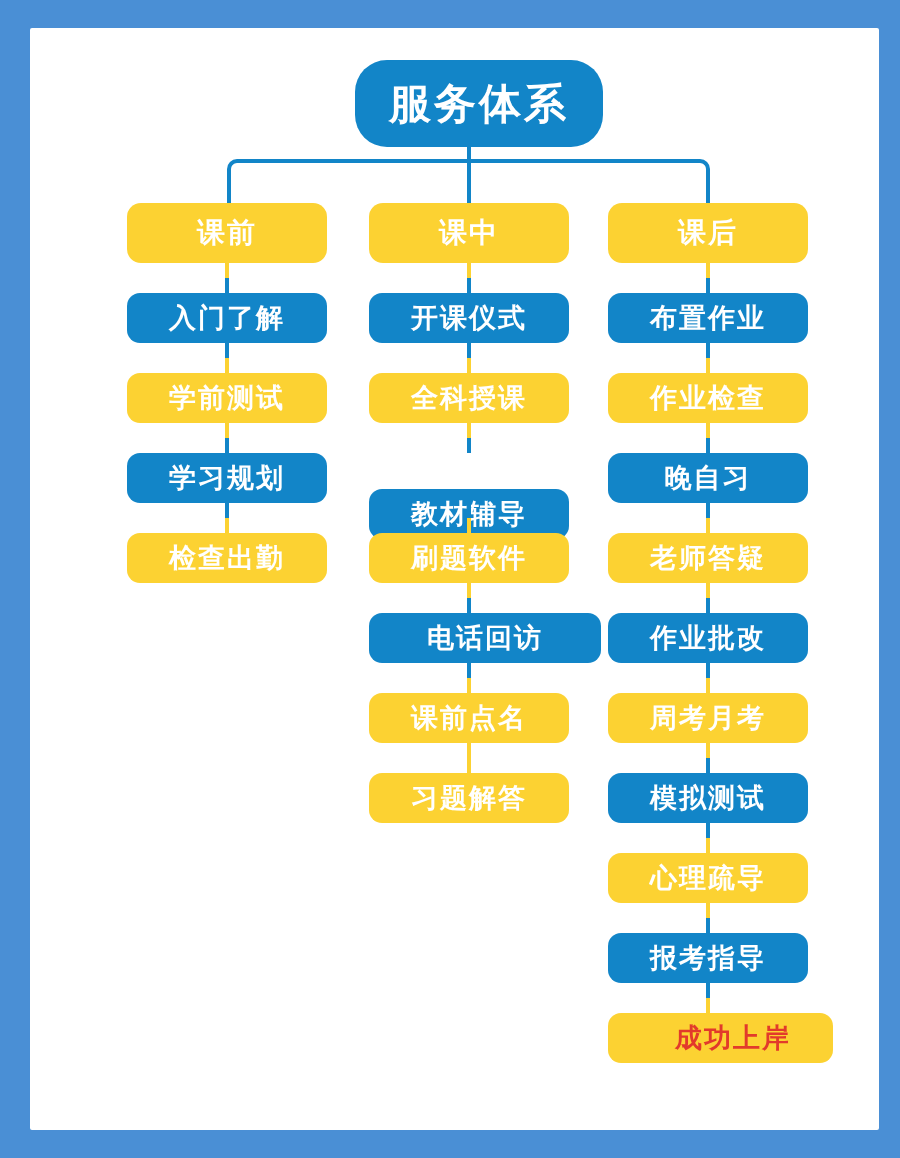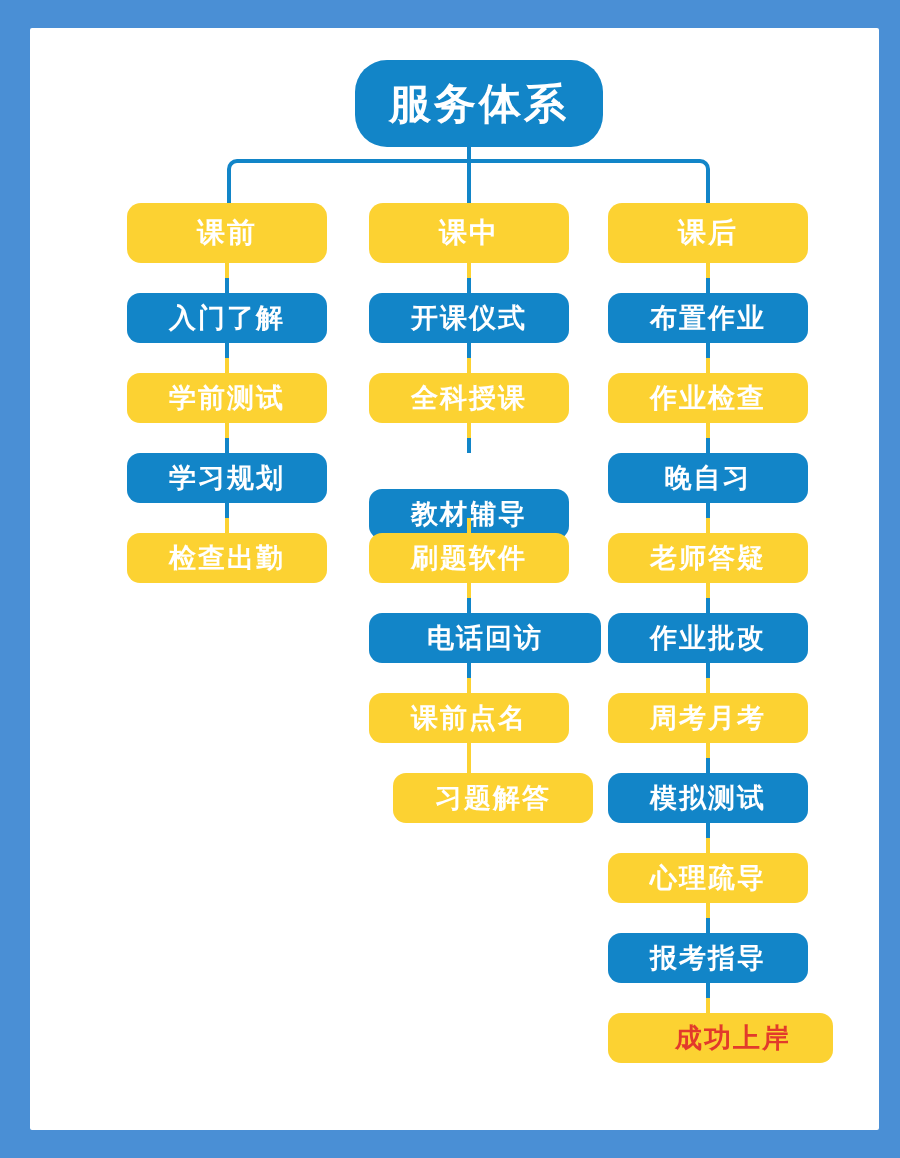--- a/index.html
+++ b/index.html
@@ -108,21 +108,21 @@
       <div class="node item-node" style="left: 369px; top: 373px; width: 200px; height: 50px; background: rgb(252, 210, 50); color: rgb(255, 255, 255);">全科授课</div>
       <div class="vconn" style="left: 467px; top: 423px; height: 30px; background: linear-gradient(rgb(252, 210, 50) 0px, rgb(252, 210, 50) 50%, rgb(18, 133, 200) 50%, rgb(18, 133, 200) 100%);"></div>
       <div class="node item-node" style="left: 369px; top: 453px; width: 200px; height: 50px; background: rgb(18, 133, 200); color: rgb(255, 255, 255); margin-top: 36px;">教材辅导</div>
       <div class="vconn" style="left: 467px; top: 503px; height: 30px; background: linear-gradient(rgb(18, 133, 200) 0px, rgb(18, 133, 200) 50%, rgb(252, 210, 50) 50%, rgb(252, 210, 50) 100%);"></div>
       <div class="node item-node" style="left: 369px; top: 533px; width: 200px; height: 50px; background: rgb(252, 210, 50); color: rgb(255, 255, 255);">刷题软件</div>
       <div class="vconn" style="left: 467px; top: 583px; height: 30px; background: linear-gradient(rgb(252, 210, 50) 0px, rgb(252, 210, 50) 50%, rgb(18, 133, 200) 50%, rgb(18, 133, 200) 100%);"></div>
       <div class="node item-node" style="left: 369px; top: 613px; width: 232px; height: 50px; background: rgb(18, 133, 200); color: #ffffff;">电话回访</div>
       <div class="vconn" style="left: 467px; top: 663px; height: 30px; background: linear-gradient(rgb(18, 133, 200) 0px, rgb(18, 133, 200) 50%, rgb(252, 210, 50) 50%, rgb(252, 210, 50) 100%);"></div>
       <div class="node item-node" style="left: 369px; top: 693px; width: 200px; height: 50px; background: rgb(252, 210, 50); color: rgb(255, 255, 255);">课前点名</div>
       <div class="vconn" style="left: 467px; top: 743px; height: 30px; background: linear-gradient(rgb(252, 210, 50) 0px, rgb(252, 210, 50) 50%, rgb(252, 210, 50) 50%, rgb(252, 210, 50) 100%);"></div>
-      <div class="node item-node" style="left: 369px; top: 773px; width: 200px; height: 50px; background: rgb(252, 210, 50); color: rgb(255, 255, 255); margin-left: 24px;">习题解答</div>
+      <div class="node item-node" style="left: 369px; top: 773px; width: 200px; height: 50px; background: rgb(252, 210, 50); color: rgb(255, 255, 255);">习题解答</div>
       <div class="node header-node" style="left: 608px; top: 203px; width: 200px; height: 60px; background: rgb(252, 210, 50); color: rgb(255, 255, 255);">课后</div>
       <div class="vconn" style="left: 706px; top: 263px; height: 30px; background: linear-gradient(rgb(252, 210, 50) 0px, rgb(252, 210, 50) 50%, rgb(18, 133, 200) 50%, rgb(18, 133, 200) 100%);"></div>
       <div class="node item-node" style="left: 608px; top: 293px; width: 200px; height: 50px; background: rgb(18, 133, 200); color: rgb(255, 255, 255);">布置作业</div>
       <div class="vconn" style="left: 706px; top: 343px; height: 30px; background: linear-gradient(rgb(18, 133, 200) 0px, rgb(18, 133, 200) 50%, rgb(252, 210, 50) 50%, rgb(252, 210, 50) 100%);"></div>
       <div class="node item-node" style="left: 608px; top: 373px; width: 200px; height: 50px; background: rgb(252, 210, 50); color: rgb(255, 255, 255);">作业检查</div>
       <div class="vconn" style="left: 706px; top: 423px; height: 30px; background: linear-gradient(rgb(252, 210, 50) 0px, rgb(252, 210, 50) 50%, rgb(18, 133, 200) 50%, rgb(18, 133, 200) 100%);"></div>
       <div class="node item-node" style="left: 608px; top: 453px; width: 200px; height: 50px; background: rgb(18, 133, 200); color: rgb(255, 255, 255);">晚自习</div>
       <div class="vconn" style="left: 706px; top: 503px; height: 30px; background: linear-gradient(rgb(18, 133, 200) 0px, rgb(18, 133, 200) 50%, rgb(252, 210, 50) 50%, rgb(252, 210, 50) 100%);"></div>
       <div class="node item-node" style="left: 608px; top: 533px; width: 200px; height: 50px; background: rgb(252, 210, 50); color: rgb(255, 255, 255);">老师答疑</div>
       <div class="vconn" style="left: 706px; top: 583px; height: 30px; background: linear-gradient(rgb(252, 210, 50) 0px, rgb(252, 210, 50) 50%, rgb(18, 133, 200) 50%, rgb(18, 133, 200) 100%);"></div>

